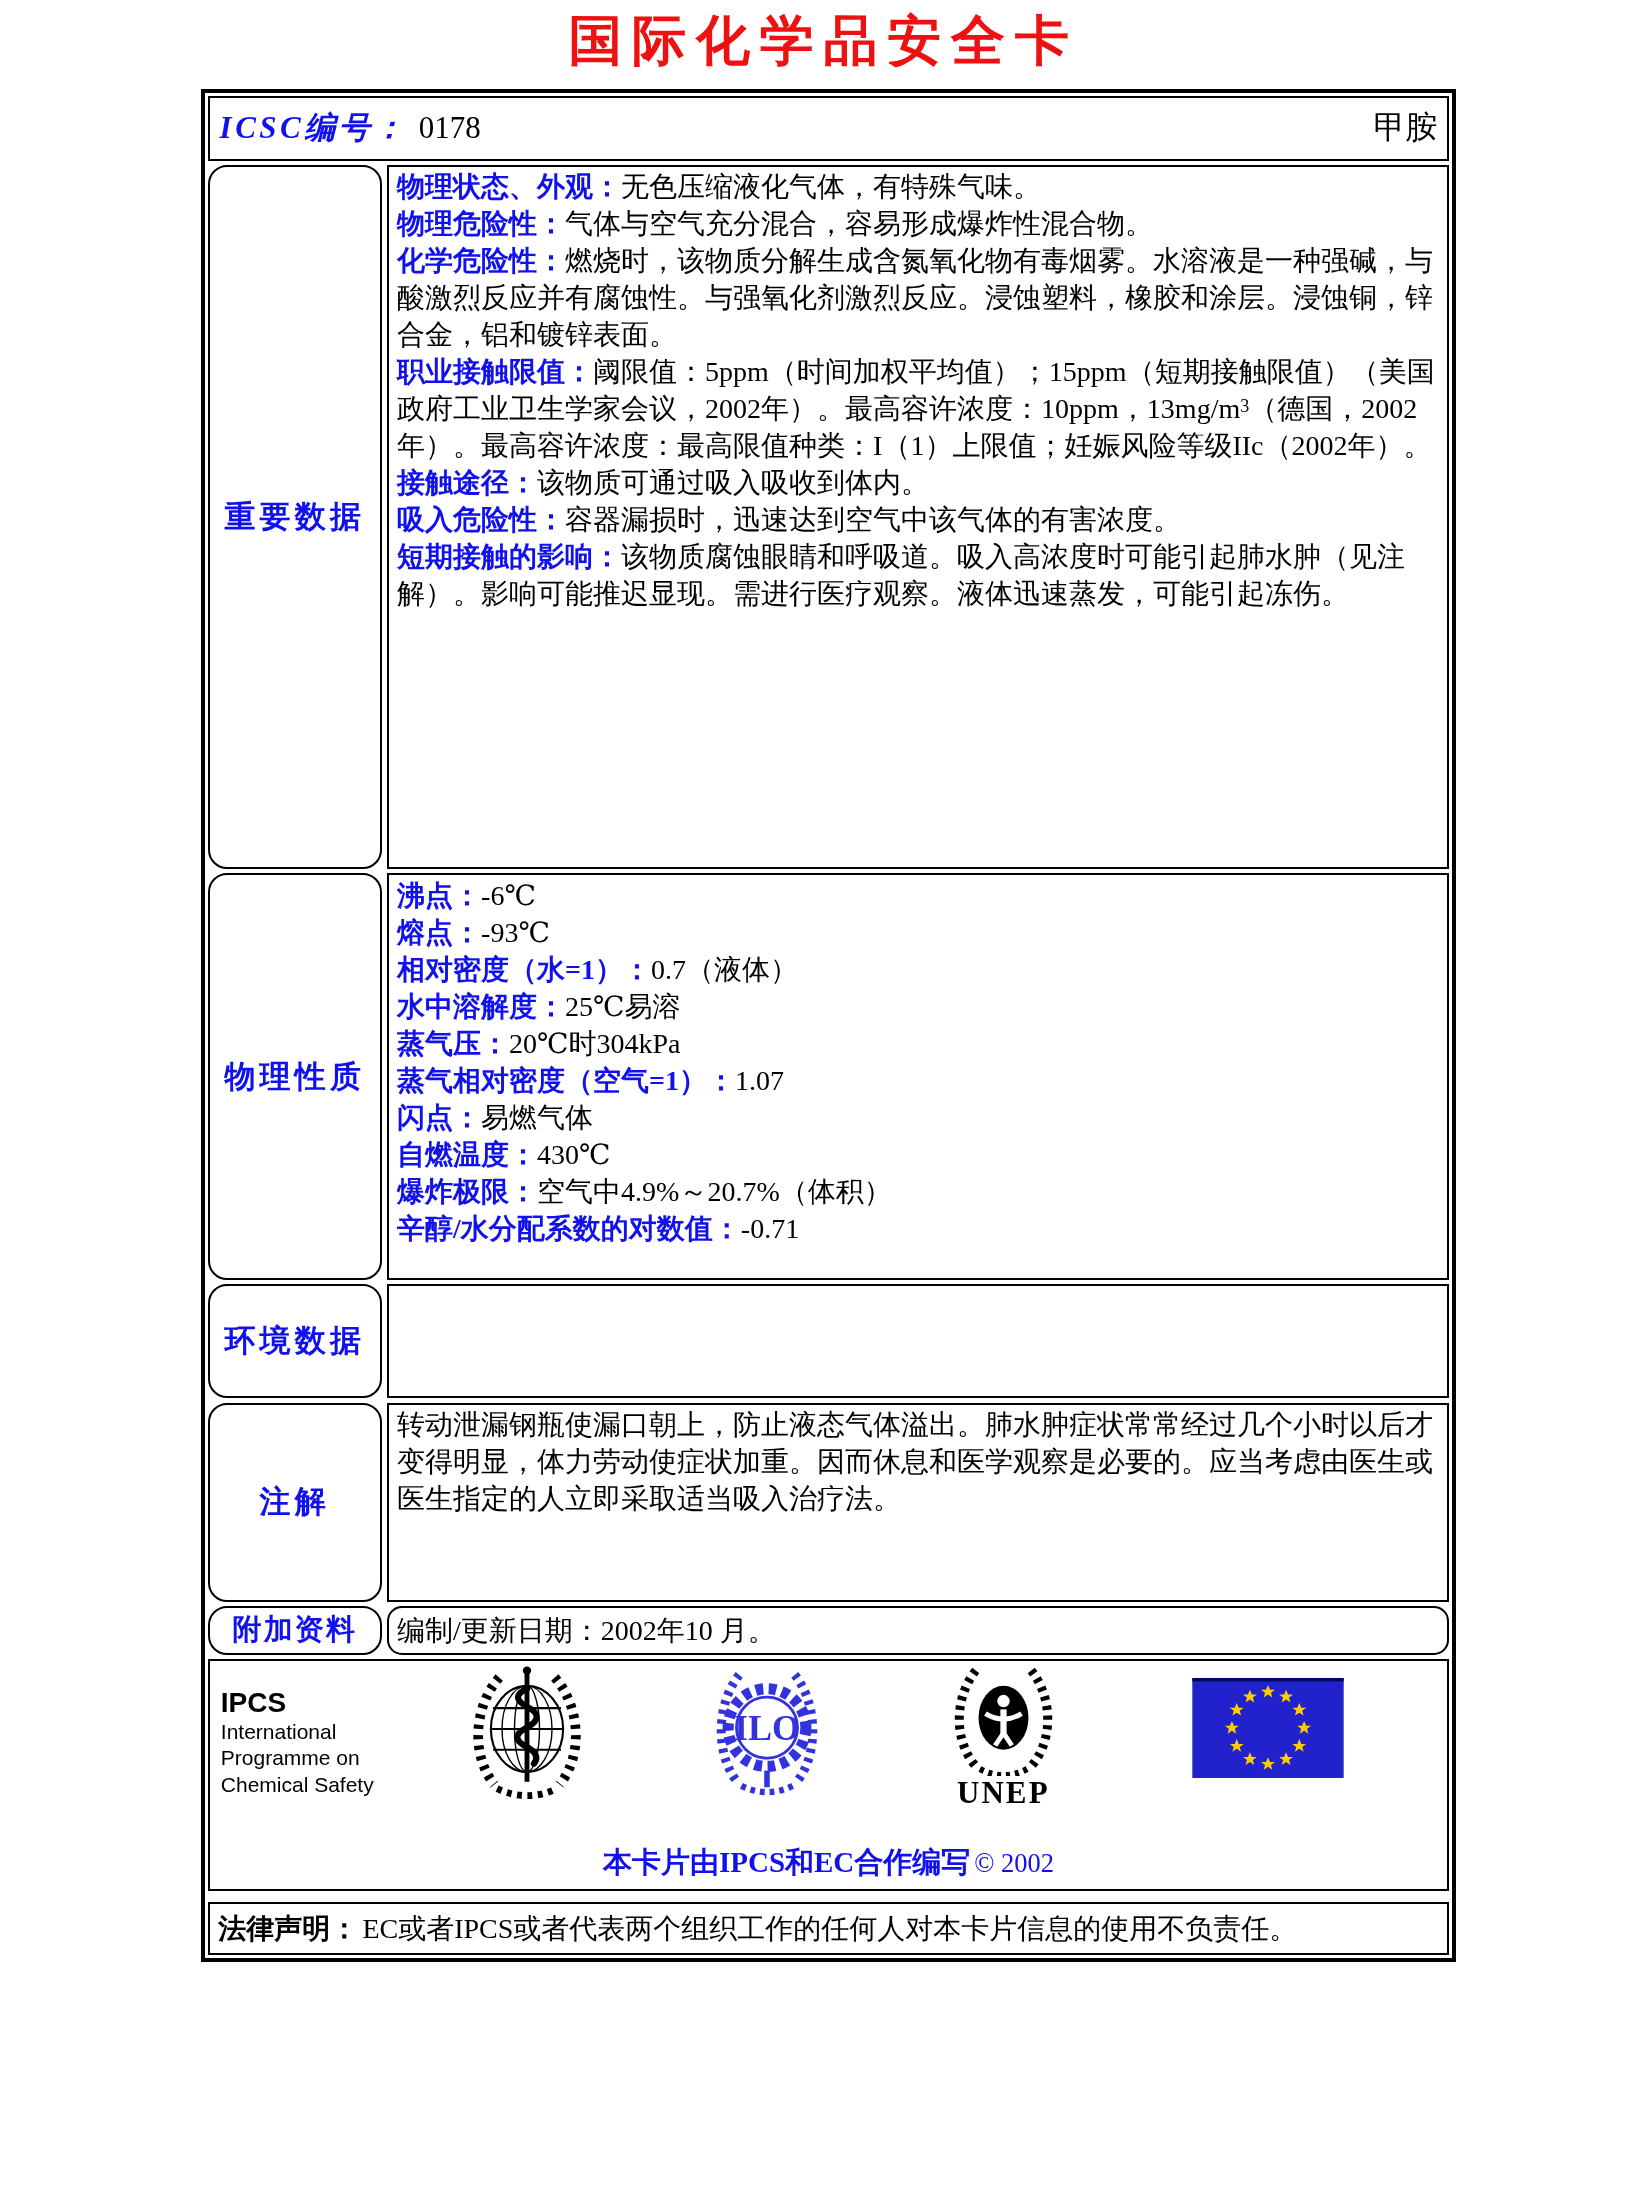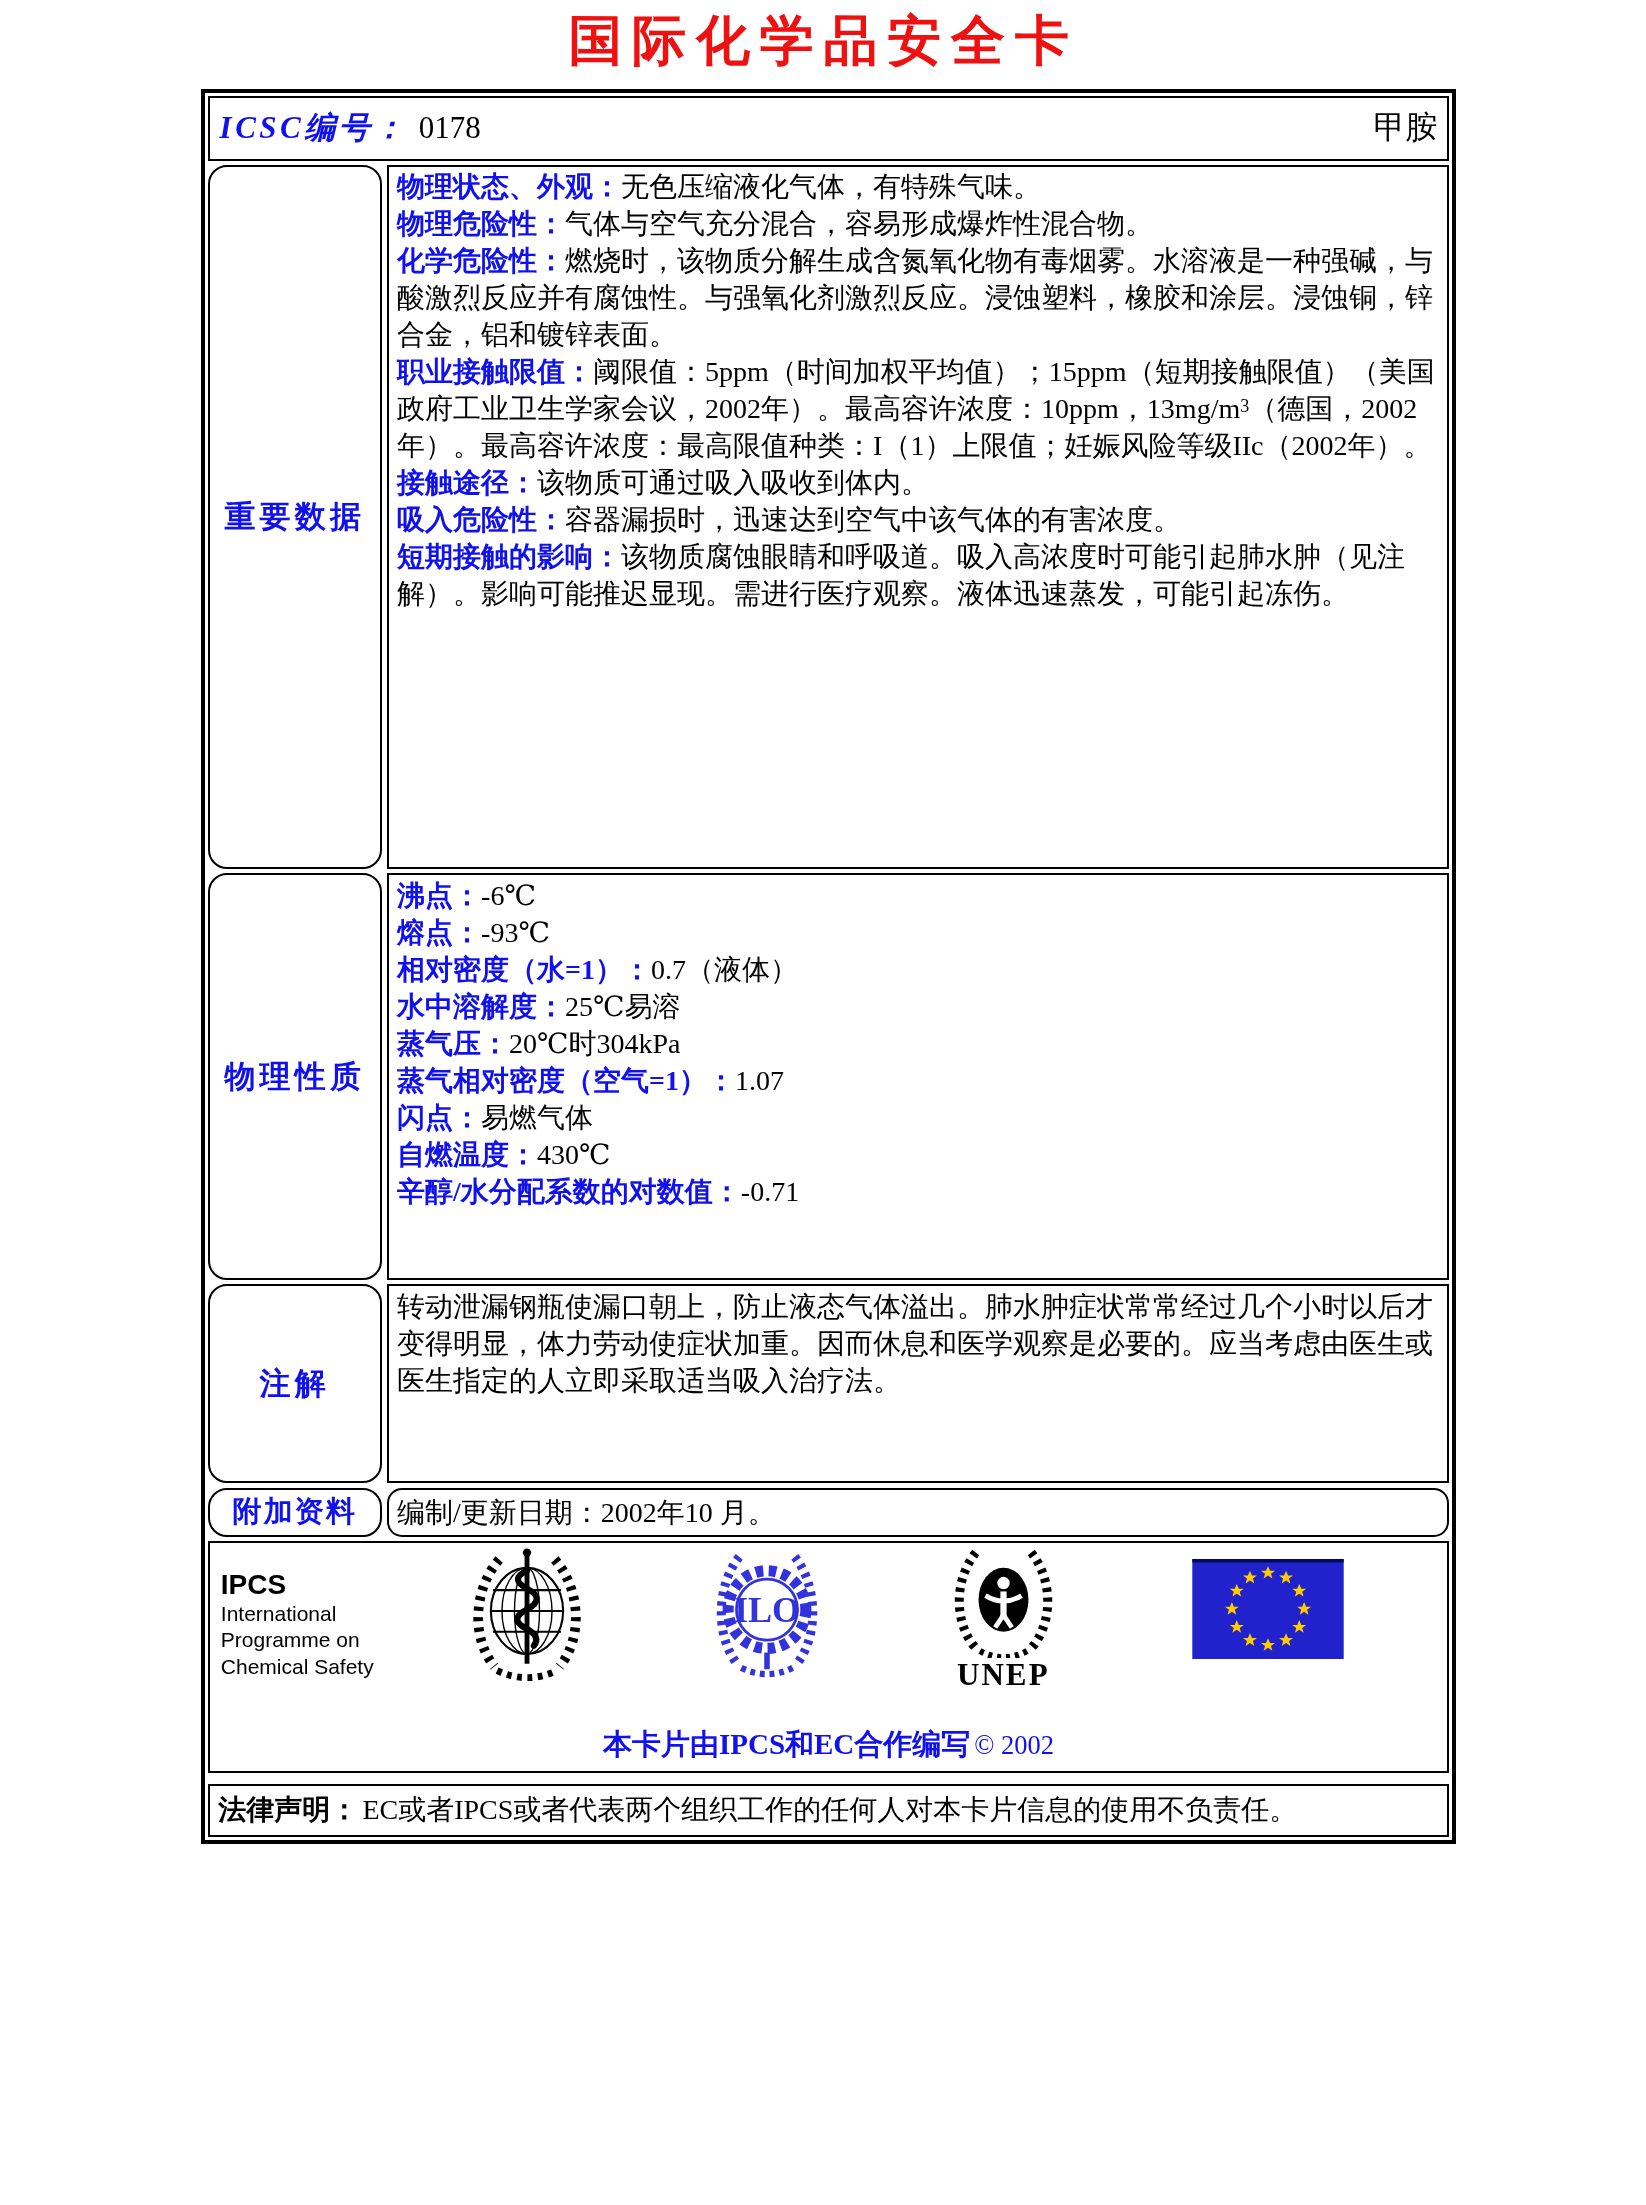--- a/index.html
+++ b/index.html
@@ -95,24 +95,29 @@
     <div class="cell label-cell">物理性质</div>
     <div class="cell content-cell">
       <p class="para"><span class="k">沸点：</span><span>-6℃</span></p>
       <p class="para"><span class="k">熔点：</span><span>-93℃</span></p>
       <p class="para"><span class="k">相对密度（水=1）：</span><span>0.7（液体）</span></p>
       <p class="para"><span class="k">水中溶解度：</span><span>25℃易溶</span></p>
       <p class="para"><span class="k">蒸气压：</span><span>20℃时304kPa</span></p>
       <p class="para"><span class="k">蒸气相对密度（空气=1）：</span><span>1.07</span></p>
       <p class="para"><span class="k">闪点：</span><span>易燃气体</span></p>
       <p class="para"><span class="k">自燃温度：</span><span>430℃</span></p>
+      <p class="para"><span class="k">爆炸极限：</span><span>空气中4.9%～20.7%（体积）</span></p>
       <p class="para"><span class="k">辛醇/水分配系数的对数值：</span><span>-0.71</span></p>
     </div>
   </div>
 
+  <div class="row" style="height:114px">
+    <div class="cell label-cell">环境数据</div>
+    <div class="cell content-cell"></div>
+  </div>
 
   <div class="row" style="height:199px">
     <div class="cell label-cell">注解</div>
     <div class="cell content-cell">
       <p class="para">转动泄漏钢瓶使漏口朝上，防止液态气体溢出。肺水肿症状常常经过几个小时以后才变得明显，体力劳动使症状加重。因而休息和医学观察是必要的。应当考虑由医生或医生指定的人立即采取适当吸入治疗法。</p>
     </div>
   </div>
 
   <div class="row" style="height:49px">
     <div class="cell label-cell" style="font-size:29px;letter-spacing:2.1px;">附加资料</div>

